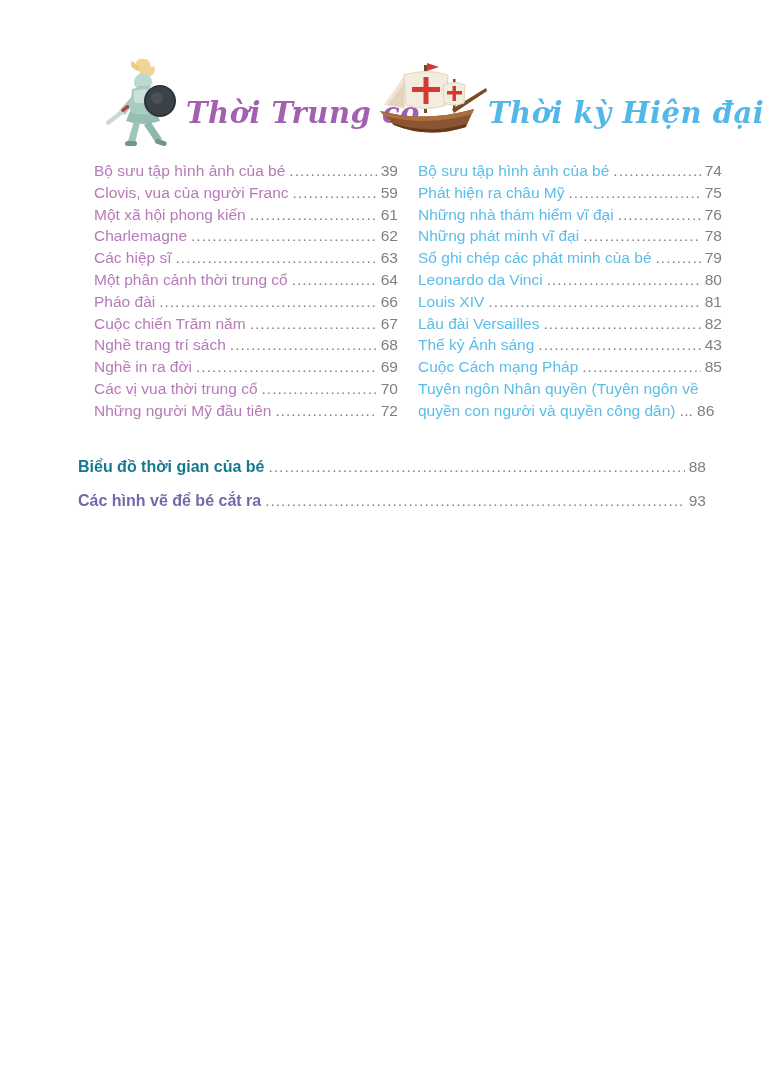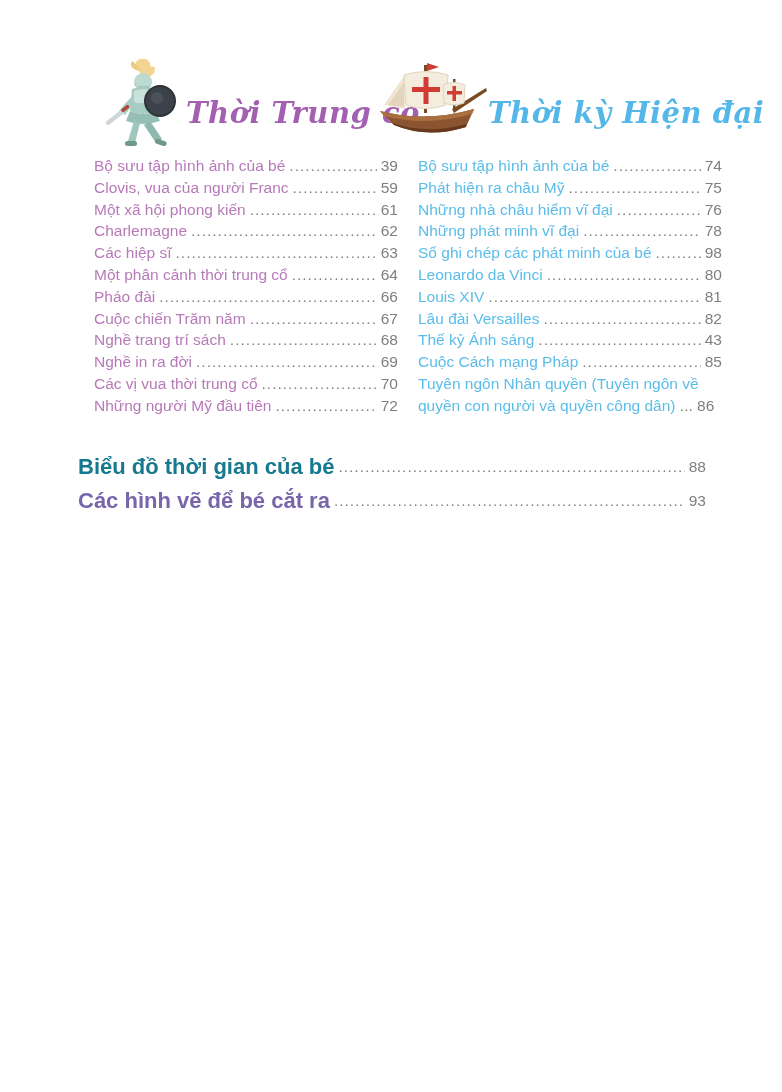--- a/index.html
+++ b/index.html
@@ -35,21 +35,21 @@
     font-style: italic;
     font-weight: 700;
     font-size: 29px;
     letter-spacing: 0.5px;
     margin-top: 14px;
     white-space: nowrap;
   }
   .col-med .script-title { color: #a35fb0; }
   .col-mod .script-title { color: #54b7e9; }
 
-  .toc-list { }
+  .toc-list { margin-top: 5px; }
   .row {
     display: flex;
     font-size: 15.5px;
     line-height: 21.8px;
   }
   .row .t { white-space: nowrap; flex: 0 0 auto; }
   .col-med .t { color: #b77ab8; }
   .col-mod .t { color: #5bbde9; }
   .row .dots {
     flex: 1 1 auto;
@@ -72,21 +72,21 @@
   .row.wrap .dots::after { content: " ... "; letter-spacing: normal; }
   .row.wrap .pn { display: inline; }
 
   .footer-list {
     position: absolute;
     top: 456px;
     left: 78px;
     width: 628px;
   }
   .footer-list .row { font-size: 15.5px; line-height: 22px; margin-bottom: 11.5px; }
-  .footer-list .t { font-weight: 700; font-size: 22px; }
+  .footer-list .t { font-weight: 700; font-size: 16px; }
   .row.teal .t { color: #17798f; }
   .row.violet .t { color: #7766ab; }
 </style>
 </head>
 <body>
 
 <div class="page">
 
   <div class="columns">
 
@@ -221,33 +221,33 @@
             <span class="t">Bộ sưu tập hình ảnh của bé</span>
             <span class="dots"></span>
             <span class="pn">74</span>
           </div>
         <div class="row">
             <span class="t">Phát hiện ra châu Mỹ</span>
             <span class="dots"></span>
             <span class="pn">75</span>
           </div>
         <div class="row">
-            <span class="t">Những nhà châu hiểm vĩ đại</span>
+            <span class="t">Những nhà thám hiểm vĩ đại</span>
             <span class="dots"></span>
             <span class="pn">76</span>
           </div>
         <div class="row">
             <span class="t">Những phát minh vĩ đại</span>
             <span class="dots"></span>
             <span class="pn">78</span>
           </div>
         <div class="row">
             <span class="t">Sổ ghi chép các phát minh của bé</span>
             <span class="dots"></span>
-            <span class="pn">98</span>
+            <span class="pn">79</span>
           </div>
         <div class="row">
             <span class="t">Leonardo da Vinci</span>
             <span class="dots"></span>
             <span class="pn">80</span>
           </div>
         <div class="row">
             <span class="t">Louis XIV</span>
             <span class="dots"></span>
             <span class="pn">81</span>

